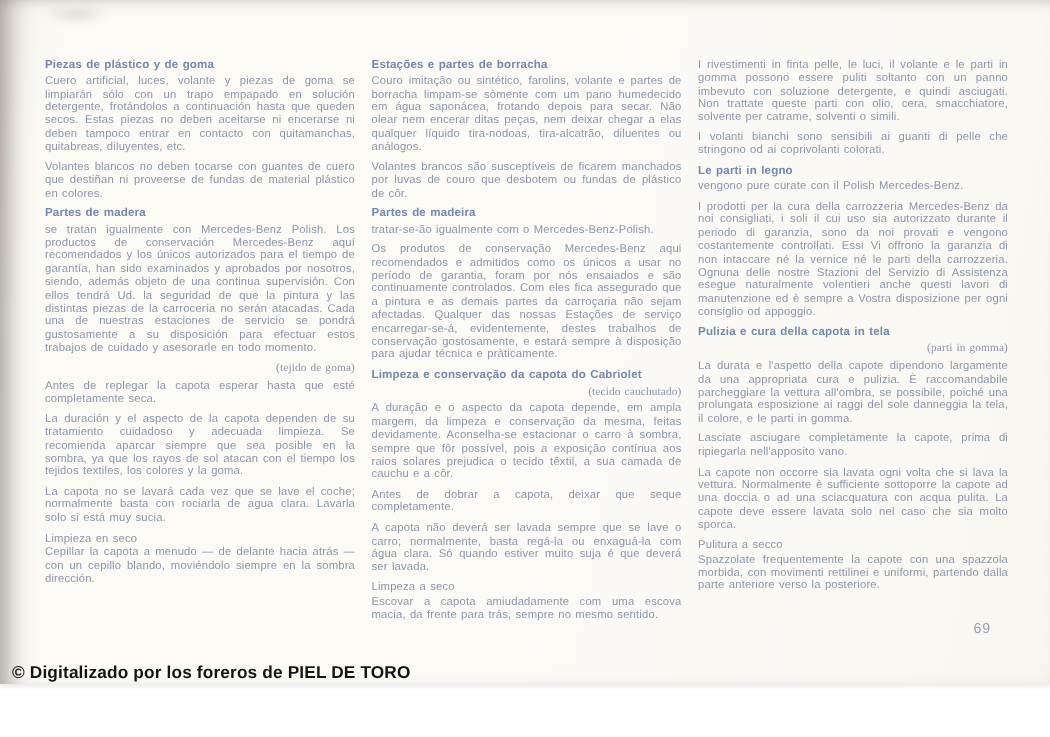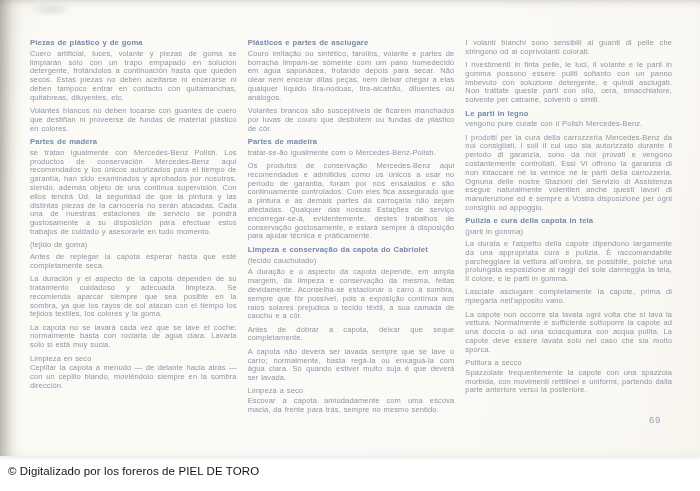--- a/index.html
+++ b/index.html
@@ -58,43 +58,45 @@
     font-weight: bold;
     color: var(--heading-ink, #7489ae);
     font-size: 7.7px;
     margin-top: 0;
     margin-bottom: 2px;
     text-align: left;
   }
   .col .heading:first-child { margin-top: 0; }
   .col .subtitle {
     margin-bottom: 3px;
-    text-align: left;
+    text-align: right;
+    font-family: Liberation Serif, serif;
   }
   .col .para { margin-bottom: 4.5px; }
   .col .subheading {
     margin-top: 0.5px;
     margin-bottom: 1px;
     text-align: left;
   }
   .page-number {
     position: absolute;
     left: 649px; top: 414px;
     color: var(--heading-ink, #7489ae);
     font-size: 9.5px;
     letter-spacing: 0.6px;
     opacity: 0.8;
     filter: blur(0.2px);
   }
   .footer-credit {
     position: absolute;
-    left: 8px; top: 465px;
+    left: 8px; top: 443px;
     color: #141414;
     font-size: 11.5px;
     letter-spacing: 0.1px;
+    font-weight: bold;
   }
 </style>
 </head>
 <body>
 
 <div class="screen">
   <div class="scan-page">
     <div class="smudge"></div>
     <div class="columns">
       <div class="col">
@@ -104,37 +106,37 @@
           <div class="heading">Partes de madera</div>
           <div class="para">se tratan igualmente con Mercedes-Benz Polish. Los productos de conservación Mercedes-Benz aquí recomendados y los únicos autorizados para el tiempo de garantía, han sido examinados y aprobados por nosotros, siendo, además objeto de una continua supervisión. Con ellos tendrá Ud. la seguridad de que la pintura y las distintas piezas de la carrocería no serán atacadas. Cada una de nuestras estaciones de servicio se pondrá gustosamente a su disposición para efectuar estos trabajos de cuidado y asesorarle en todo momento.</div>
           <div class="subtitle">(tejido de goma)</div>
           <div class="para">Antes de replegar la capota esperar hasta que esté completamente seca.</div>
           <div class="para">La duración y el aspecto de la capota dependen de su tratamiento cuidadoso y adecuada limpieza. Se recomienda aparcar siempre que sea posible en la sombra, ya que los rayos de sol atacan con el tiempo los tejidos textiles, los colores y la goma.</div>
           <div class="para">La capota no se lavará cada vez que se lave el coche; normalmente basta con rociarla de agua clara. Lavarla solo si está muy sucia.</div>
           <div class="subheading">Limpieza en seco</div>
           <div class="para">Cepillar la capota a menudo — de delante hacia atrás — con un cepillo blando, moviéndolo siempre en la sombra dirección.</div>
         </div>
       <div class="col">
-          <div class="heading">Plásticos e partes de asciugare</div>
+          <div class="heading">Estações e partes de borracha</div>
           <div class="para">Couro imitação ou sintético, farolins, volante e partes de borracha limpam-se sòmente com um pano humedecido em água saponácea, frotando depois para secar. Não olear nem encerar ditas peças, nem deixar chegar a elas qualquer líquido tira-nodoas, tira-alcatrão, diluentes ou análogos.</div>
           <div class="para">Volantes brancos são susceptíveis de ficarem manchados por luvas de couro que desbotem ou fundas de plástico de côr.</div>
           <div class="heading">Partes de madeira</div>
           <div class="para">tratar-se-ão igualmente com o Mercedes-Benz-Polish.</div>
           <div class="para">Os produtos de conservação Mercedes-Benz aqui recomendados e admitidos como os únicos a usar no período de garantia, foram por nós ensaiados e são continuamente controlados. Com eles fica assegurado que a pintura e as demais partes da carroçaria não sejam afectadas. Qualquer das nossas Estações de serviço encarregar-se-á, evidentemente, destes trabalhos de conservação gostosamente, e estará sempre à disposição para ajudar técnica e pràticamente.</div>
           <div class="heading">Limpeza e conservação da capota do Cabriolet</div>
           <div class="subtitle">(tecido cauchutado)</div>
           <div class="para">A duração e o aspecto da capota depende, em ampla margem, da limpeza e conservação da mesma, feitas devidamente. Aconselha-se estacionar o carro à sombra, sempre que fôr possível, pois a exposição contínua aos raios solares prejudica o tecido têxtil, a sua camada de cauchu e a côr.</div>
           <div class="para">Antes de dobrar a capota, deixar que seque completamente.</div>
           <div class="para">A capota não deverá ser lavada sempre que se lave o carro; normalmente, basta regá-la ou enxaguá-la com água clara. Só quando estiver muito suja é que deverá ser lavada.</div>
           <div class="subheading">Limpeza a seco</div>
           <div class="para">Escovar a capota amiudadamente com uma escova macia, da frente para trás, sempre no mesmo sentido.</div>
         </div>
       <div class="col">
+          <div class="para">I rivestimenti in finta pelle, le luci, il volante e le parti in gomma possono essere puliti soltanto con un panno imbevuto con soluzione detergente, e quindi asciugati. Non trattate queste parti con olio, cera, smacchiatore, solvente per catrame, solventi o simili.</div>
           <div class="para">I volanti bianchi sono sensibili ai guanti di pelle che stringono od ai coprivolanti colorati.</div>
-          <div class="para">I rivestimenti in finta pelle, le luci, il volante e le parti in gomma possono essere puliti soltanto con un panno imbevuto con soluzione detergente, e quindi asciugati. Non trattate queste parti con olio, cera, smacchiatore, solvente per catrame, solventi o simili.</div>
           <div class="heading">Le parti in legno</div>
           <div class="para">vengono pure curate con il Polish Mercedes-Benz.</div>
           <div class="para">I prodotti per la cura della carrozzeria Mercedes-Benz da noi consigliati, i soli il cui uso sia autorizzato durante il periodo di garanzia, sono da noi provati e vengono costantemente controllati. Essi Vi offrono la garanzia di non intaccare né la vernice né le parti della carrozzeria. Ognuna delle nostre Stazioni del Servizio di Assistenza esegue naturalmente volentieri anche questi lavori di manutenzione ed è sempre a Vostra disposizione per ogni consiglio od appoggio.</div>
           <div class="heading">Pulizia e cura della capota in tela</div>
           <div class="subtitle">(parti in gomma)</div>
           <div class="para">La durata e l'aspetto della capote dipendono largamente da una appropriata cura e pulizia. È raccomandabile parcheggiare la vettura all'ombra, se possibile, poiché una prolungata esposizione ai raggi del sole danneggia la tela, il colore, e le parti in gomma.</div>
           <div class="para">Lasciate asciugare completamente la capote, prima di ripiegarla nell'apposito vano.</div>
           <div class="para">La capote non occorre sia lavata ogni volta che si lava la vettura. Normalmente è sufficiente sottoporre la capote ad una doccia o ad una sciacquatura con acqua pulita. La capote deve essere lavata solo nel caso che sia molto sporca.</div>
           <div class="subheading">Pulitura a secco</div>
           <div class="para">Spazzolate frequentemente la capote con una spazzola morbida, con movimenti rettilinei e uniformi, partendo dalla parte anteriore verso la posteriore.</div>

